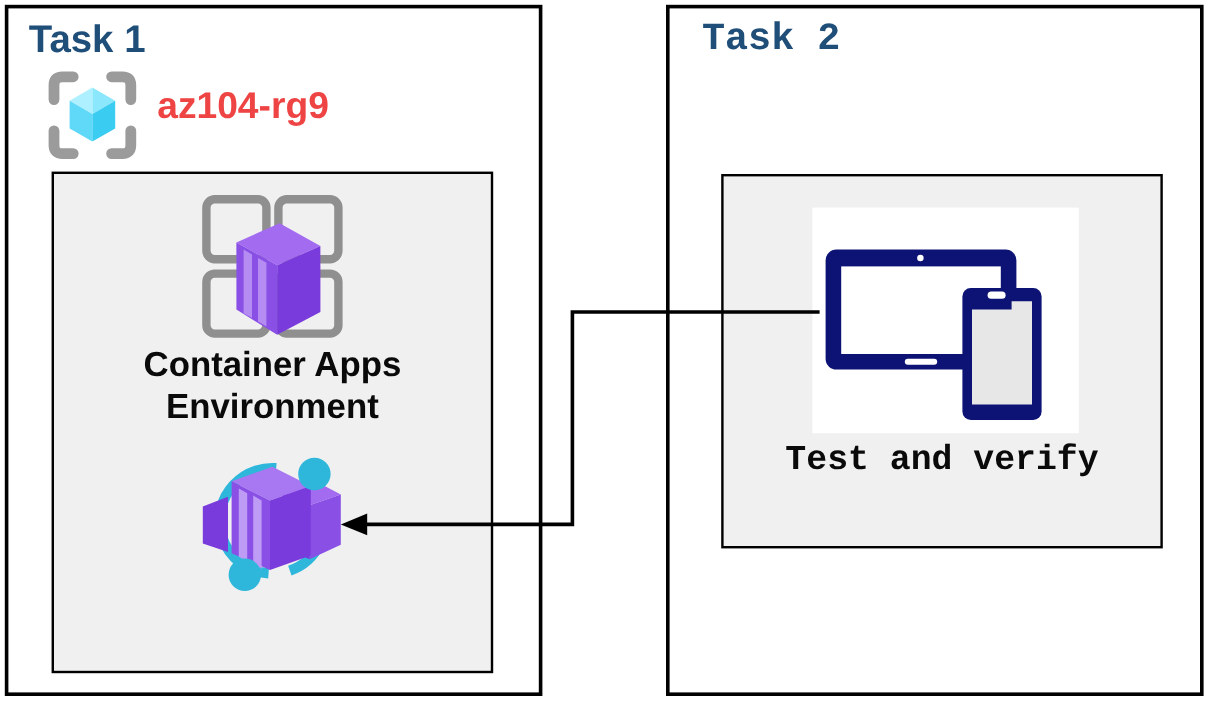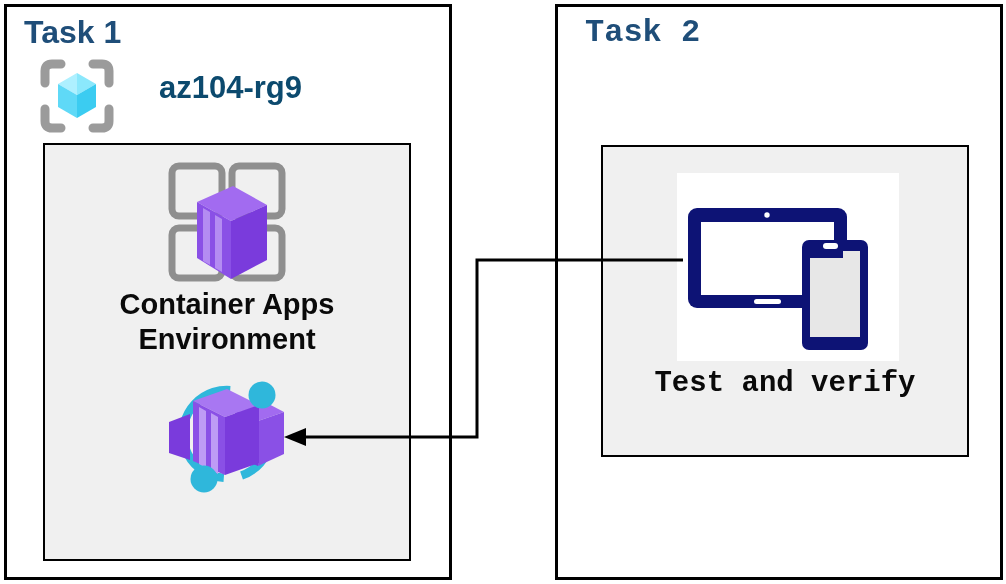--- a/index.html
+++ b/index.html
@@ -15,21 +15,21 @@
   #task2-box{left:555px;top:4px;width:448px;height:576px;font-family:Liberation Mono, monospace;}
   .task-title{
     position:absolute;color:#1F4E79;font-weight:bold;font-size:32px;
     letter-spacing:0px;white-space:nowrap;
   }
   #task1-box .task-title{left:17px;top:7px;}
   #task2-box .task-title{left:27px;top:7px;}
   .rg-icon{position:absolute;left:28px;top:50px;width:84px;height:78px;}
   .rg-name{
     position:absolute;left:124px;top:63px;font-weight:bold;font-size:31px;
-    color:#0c4a6e;white-space:nowrap;margin-left:28px;
+    color:#ef4444;white-space:nowrap;
   }
   .panel{
     position:absolute;background:#F0F0F0;border:2.5px solid #000;
     box-sizing:border-box;
   }
   #panel1{left:36px;top:136px;width:368px;height:418px;}
   #panel2{left:43px;top:138px;width:368px;height:312px;}
   .node-label{
     position:absolute;left:0;width:100%;text-align:center;
     font-weight:bold;font-size:29px;line-height:1.2;color:#0a0a0a;

